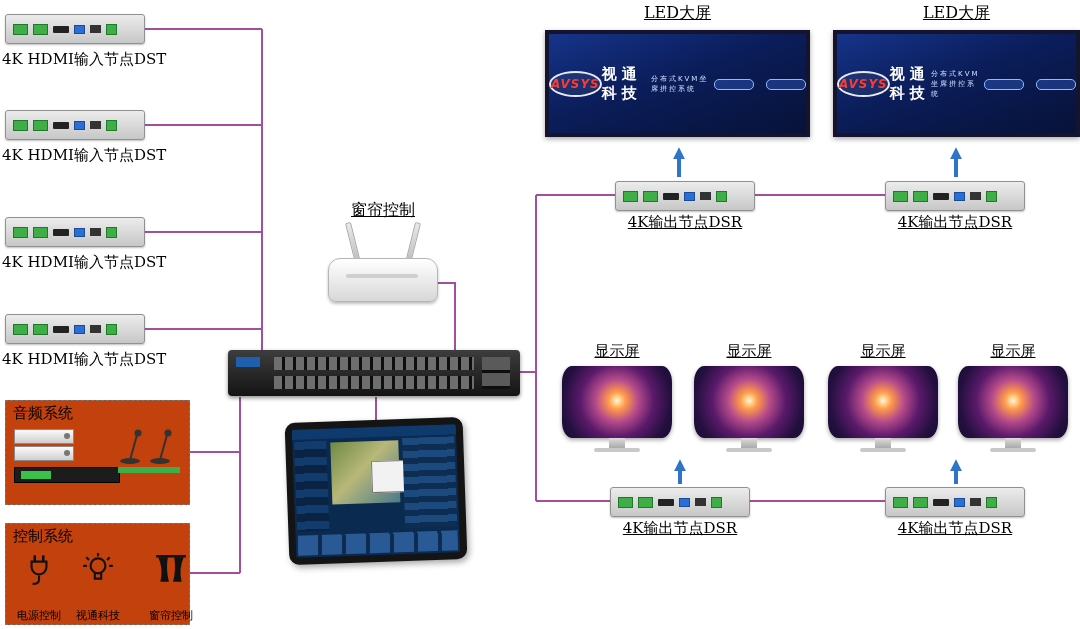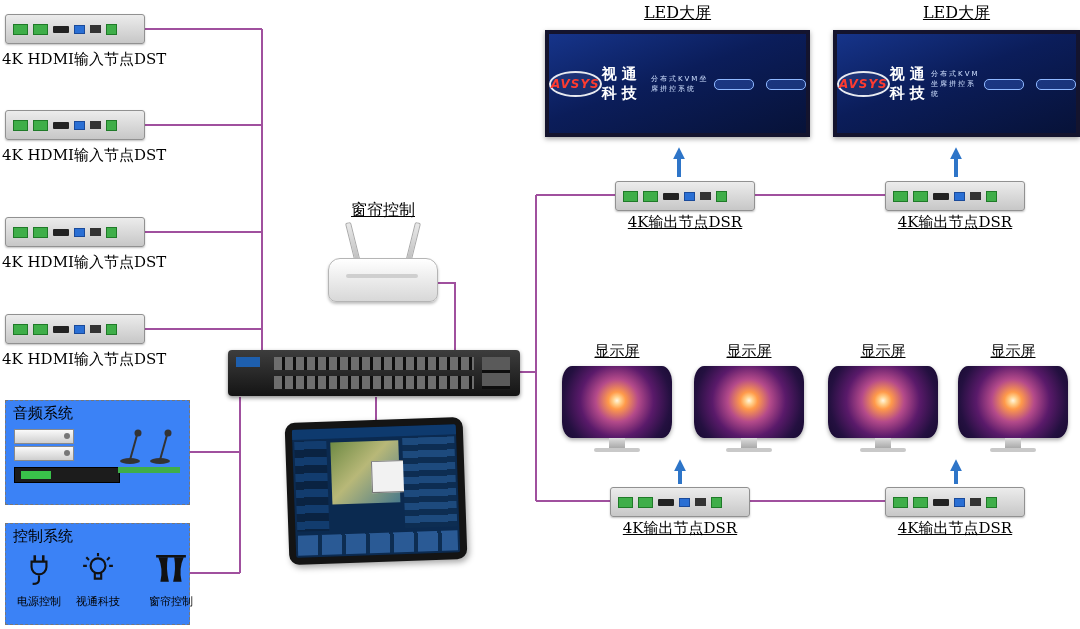--- a/index.html
+++ b/index.html
@@ -78,31 +78,31 @@
   .monitor-screen{position:absolute;left:0;top:0;width:110px;height:72px;border-radius:10px/16px;
                   background:radial-gradient(circle at 50% 48%,#fff6e0 0%,#ffcf8a 6%,#ff9a4a 13%,
                              #b44a8a 32%,#5a1a6a 55%,#241040 80%,#160a30 100%);
                   box-shadow:0 2px 4px rgba(0,0,0,.35);}
   .monitor-stand{position:absolute;left:50%;top:72px;transform:translateX(-50%);
                  width:16px;height:10px;background:linear-gradient(#ddd,#aaa);}
   .monitor-base{position:absolute;left:50%;top:82px;transform:translateX(-50%);
                 width:46px;height:4px;background:#c9c9c9;border-radius:2px;}
 
   
-  .dash-box{border:1.5px dashed #777;background:#3b82f6;box-sizing:border-box;}
+  .dash-box{border:1.5px dashed #777;background:#c2410c;box-sizing:border-box;}
   .dash-title{position:absolute;left:7px;top:3px;font-size:15px;color:#000;
               font-family:"DejaVu Serif","Liberation Serif",serif;}
   .amp-unit{position:absolute;width:58px;height:13px;background:linear-gradient(#fafafa,#cfcfcf);
             border:1px solid #8a8a8a;}
   .amp-unit::after{content:"";position:absolute;right:3px;top:3px;width:6px;height:6px;border-radius:50%;background:#777;}
   .rack-unit{position:absolute;width:104px;height:14px;background:#1c1c1c;border:1px solid #000;}
   .rack-screen{position:absolute;left:6px;top:3px;width:30px;height:8px;background:#39c24a;}
   .mic-pad{position:absolute;width:62px;height:6px;background:#3fae49;}
   .ctl-cell{position:absolute;top:28px;width:58px;text-align:center;}
-  .ctl-label{font-size:11px;color:#000;margin-top:4px;font-family:"DejaVu Serif","Liberation Serif",serif;}
+  .ctl-label{font-size:11px;color:#000;margin-top:18px;font-family:"DejaVu Serif","Liberation Serif",serif;}
 </style>
 </head>
 <body>
 
 <div class="canvas">
 
   <svg class="wires" width="1080" height="629" viewBox="0 0 1080 629">
     <defs>
       <marker id="arrow" viewBox="0 0 10 10" refX="6" refY="5" markerWidth="3" markerHeight="3" orient="auto">
         <path d="M0 0 L10 5 L0 10 z" fill="#2e75c8"></path>

